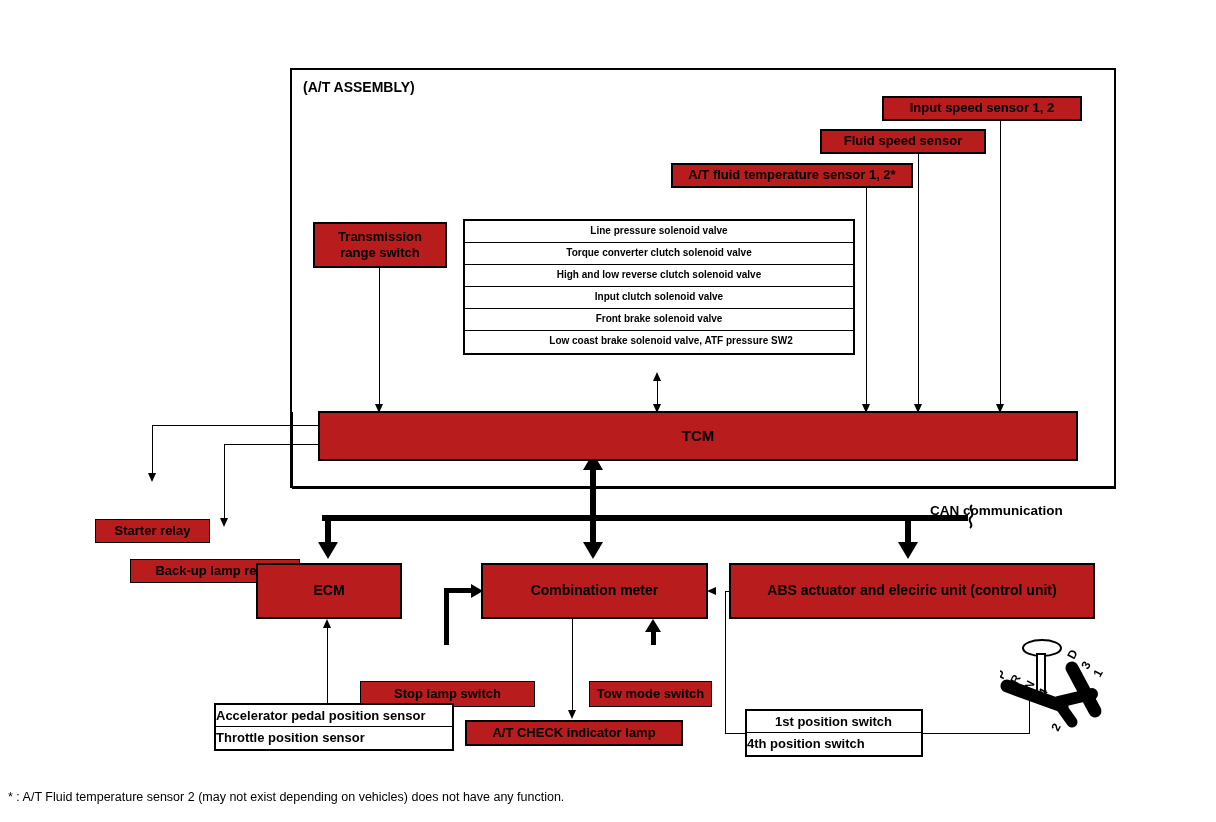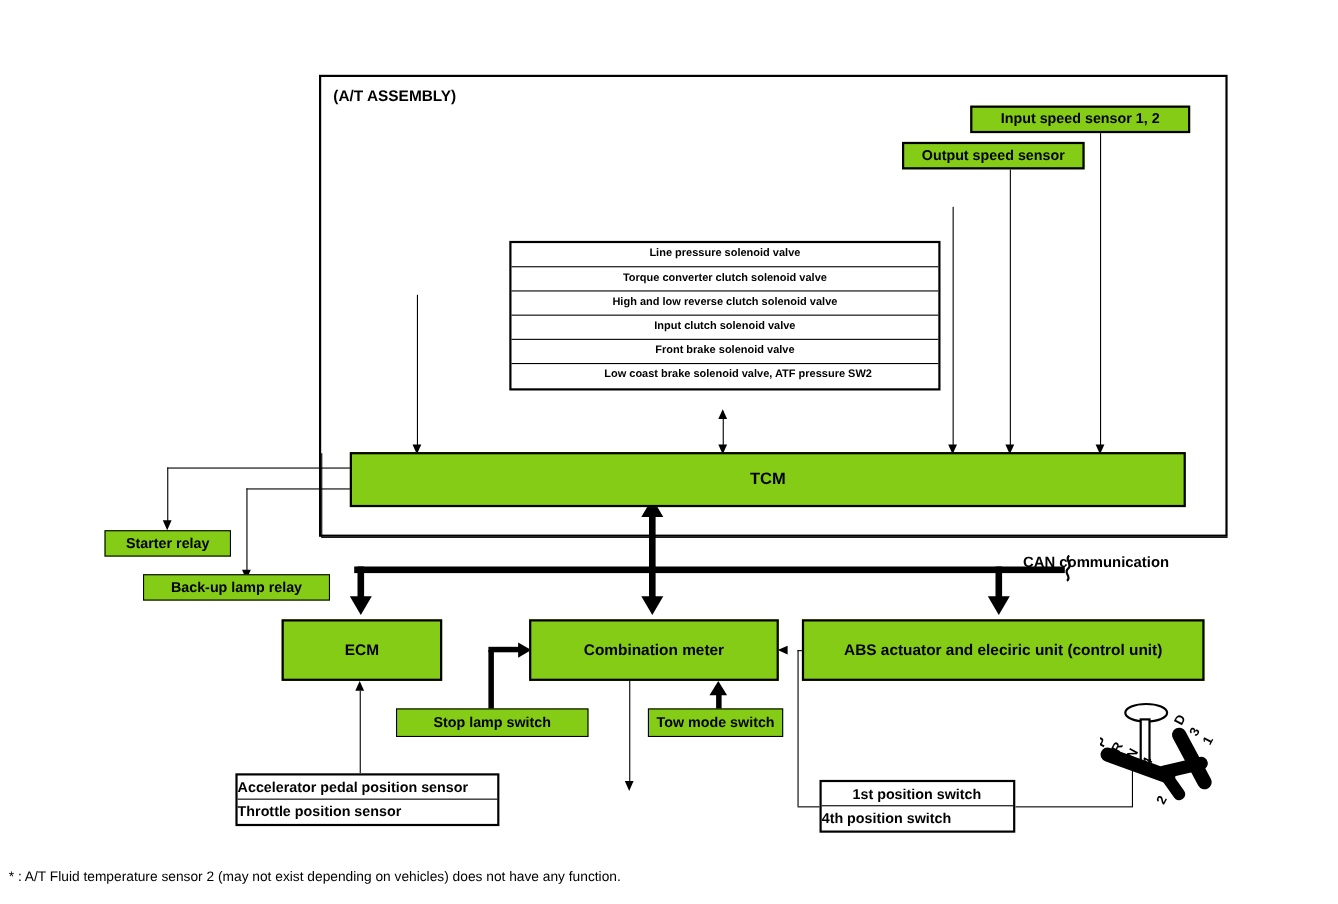--- a/index.html
+++ b/index.html
@@ -17,31 +17,31 @@
     width: 1216px;
     height: 822px;
     background: #ffffff;
     overflow: hidden;
   }
   
   .box {
     position: absolute;
     box-sizing: border-box;
     border: 2px solid #000;
-    background: #84cc16;
+    background: #b91c1c;
     display: flex;
     align-items: center;
     justify-content: center;
     text-align: center;
     font-size: 13px;
     font-weight: bold;
     line-height: 1.25;
     z-index: 5;
   }
-  .box.thin { border-width: 1.5px; }
+  .box.thin { border-width: 1.5px; margin-top: 37px; }
   .frame {
     position: absolute;
     box-sizing: border-box;
     border: 2px solid #000;
     background: transparent;
     z-index: 1;
   }
   .label {
     position: absolute;
     font-size: 13px;
@@ -183,32 +183,39 @@
 
 <div id="canvas">
 
   <div class="frame" style="left:290px; top:68px; width:826px; height:420px;"></div>
   <div class="label" style="left:303px; top:79px; font-size:14px;">(A/T ASSEMBLY)</div>
 
   <div class="box" style="left:882px; top:96px; width:200px; height:25px;">
     <span>Input speed sensor 1, 2</span>
   </div>
   <div class="box" style="left:820px; top:129px; width:166px; height:25px;">
-    <span>Output speed sensor</span>
+    <span>Fluid speed sensor</span>
+  </div>
+  <div class="box" style="left:671px; top:163px; width:242px; height:25px;">
+    <span>A/T fluid temperature sensor 1, 2*</span>
   </div>
 
   <div class="v-line" style="left:1000px; top:121px; height:284px;"></div>
   <div class="ar-down" style="left:996px; top:404px;"></div>
 
   <div class="v-line" style="left:918px; top:154px; height:251px;"></div>
   <div class="ar-down" style="left:914px; top:404px;"></div>
 
   <div class="v-line" style="left:866px; top:188px; height:217px;"></div>
   <div class="ar-down" style="left:862px; top:404px;"></div>
 
+  <div class="box" style="left:313px; top:222px; width:134px; height:46px; flex-direction:column;">
+    <span>Transmission</span>
+    <span>range switch</span>
+  </div>
   <div class="v-line" style="left:379px; top:268px; height:137px;"></div>
   <div class="ar-down" style="left:375px; top:404px;"></div>
 
   <div id="solenoid-stack">
       <div class="srow">Line pressure solenoid valve</div>
       <div class="srow">Torque converter clutch solenoid valve</div>
       <div class="srow">High and low reverse clutch solenoid valve</div>
       <div class="srow">Input clutch solenoid valve</div>
       <div class="srow">Front brake solenoid valve</div>
       <div class="srow">Low coast brake solenoid valve, ATF pressure SW2</div>
@@ -278,20 +285,23 @@
   <div class="tar-right" style="left:471px; top:584px;"></div>
 
   <div class="box thin" style="left:589px; top:644px; width:123px; height:26px;">
     <span>Tow mode switch</span>
   </div>
   <div class="v-thick" style="left:651px; top:628px; width:5px; height:17px;"></div>
   <div class="tar-up" style="left:645px; top:619px; border-left-width:8px; border-right-width:8px; border-bottom-width:13px;"></div>
 
   <div class="v-line" style="left:572px; top:619px; height:93px;"></div>
   <div class="ar-down" style="left:568px; top:710px;"></div>
+  <div class="box" style="left:465px; top:720px; width:218px; height:26px;">
+    <span>A/T CHECK indicator lamp</span>
+  </div>
 
   <div class="stackbox" style="left:214px; top:703px; width:240px; height:48px;">
       <div class="srow2" style="height: 22px; line-height: 21px;">Accelerator pedal position sensor</div>
       <div class="srow2" style="height: 22px; line-height: 21px;">Throttle position sensor</div>
     </div>
   <div class="v-line" style="left:327px; top:628px; height:75px;"></div>
   <div class="ar-up" style="left:323px; top:619px;"></div>
 
   <div class="stackbox" style="left:745px; top:709px; width:178px; height:48px;">
       <div class="srow2" style="height: 22px; line-height: 21px; padding-left: 28px;">1st position switch</div>

